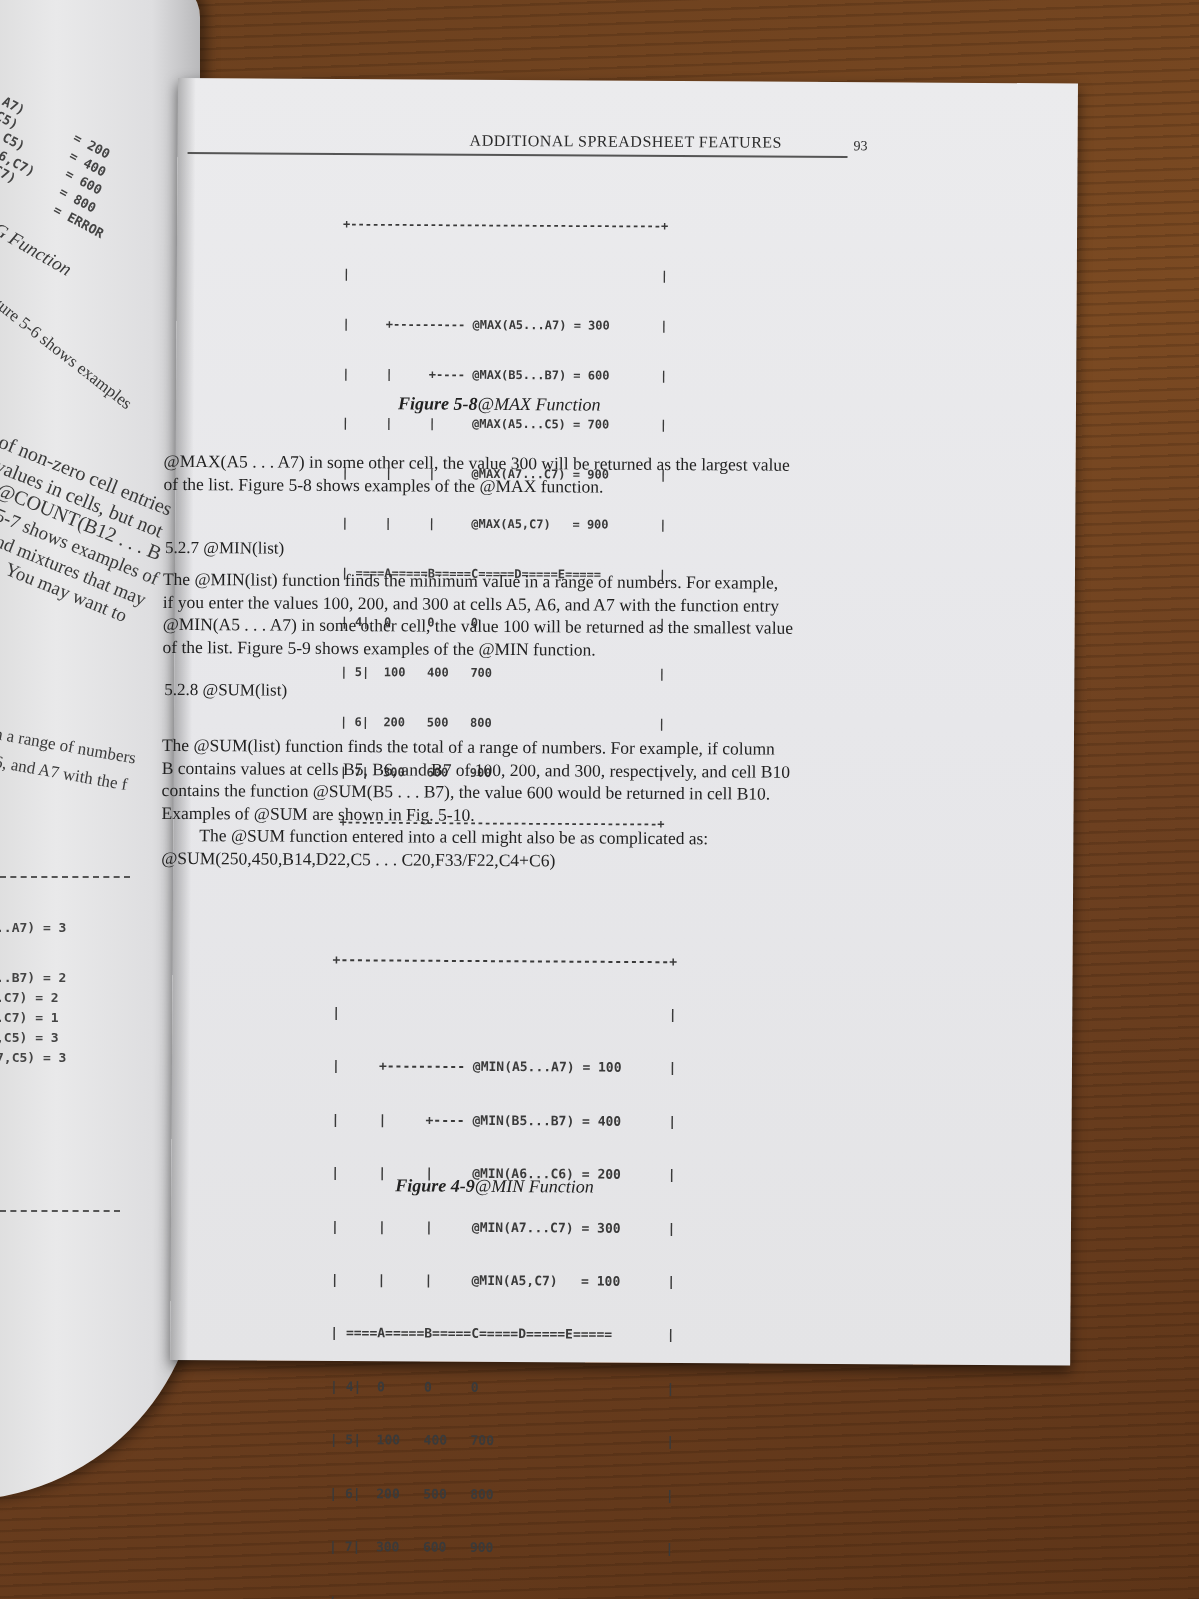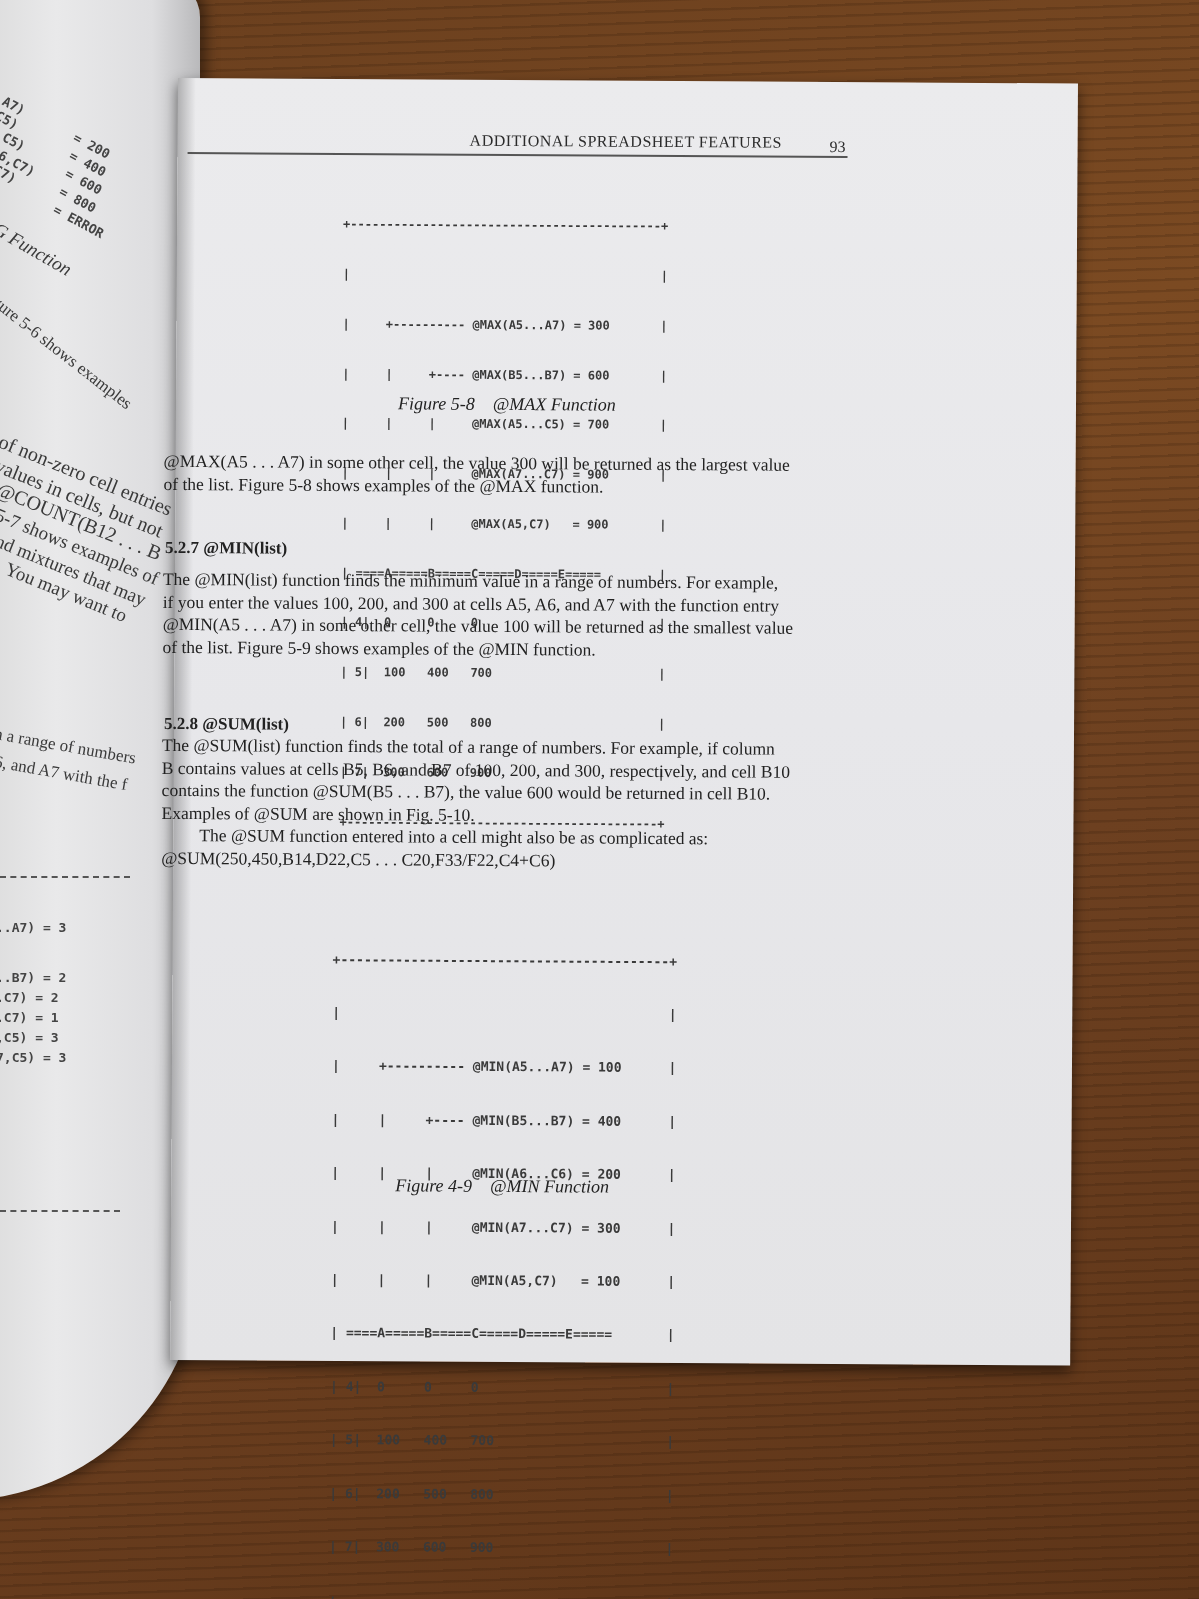--- a/index.html
+++ b/index.html
@@ -33,39 +33,39 @@
     box-shadow: 0 6px 14px rgba(0,0,0,0.55);
     transform: rotate(0.35deg); transform-origin: left top;
   }
   .gutter-shadow {
     position: absolute; left: 0; top: 0; width: 18px; height: 100%;
     background: linear-gradient(90deg, rgba(0,0,0,0.25), rgba(0,0,0,0));
   }
   .running-head {
     position: absolute; left: 292px; top: 52px; font-size: 16px; letter-spacing: 0.5px; color: #2b2b2b;
   }
-  .page-number { position: absolute; left: 652px; top: 56px; font-size: 16px; color: #2b2b2b; }
+  .page-number { position: absolute; left: 676px; top: 56px; font-size: 14px; color: #2b2b2b; }
   .head-rule { position: absolute; left: 10px; top: 74px; width: 660px; height: 2px; background: #555; }
   .figure {
     position: absolute;
     font-family: "DejaVu Sans Mono", monospace; font-size: 12px; line-height: 16.6px;
     color: #3a3a3a; white-space: pre; font-weight: bold;
   }
   .figure-line { display: block; }
   .caption {
     position: absolute; font-style: italic; font-size: 18px; color: #222;
   }
-  .caption .num { font-weight: normal; margin-right: 18px; }
+  .caption .num { font-weight: bold; }
   .para {
     position: absolute; left: -12px; width: 712px; font-size: 17.5px; line-height: 22.5px; color: #222;
     text-align: justify;
   }
   .para .line { display: block; white-space: nowrap; }
   .heading {
-    position: absolute; left: -10px; font-size: 17px; font-weight: bold; color: #222;
+    position: absolute; left: -10px; font-size: 17px; font-weight: normal; color: #222;
   }
   .indent { padding-left: 38px; }
 </style>
 </head>
 <body>
 
 <div class="wood-grain"></div>
 
 <div class="left-page">
   <div>
@@ -132,21 +132,21 @@
   </div>
 
   <div class="heading" style="top:460px;">5.2.7 @MIN(list)</div>
   <div class="para" style="top:490px;">
     <span class="line">The @MIN(list) function finds the minimum value in a range of numbers. For example,</span>
     <span class="line">if you enter the values 100, 200, and 300 at cells A5, A6, and A7 with the function entry</span>
     <span class="line">@MIN(A5 . . . A7) in some other cell, the value 100 will be returned as the smallest value</span>
     <span class="line">of the list. Figure 5-9 shows examples of the @MIN function.</span>
   </div>
 
-  <div class="heading" style="top:636px;">5.2.8 @SUM(list)</div>
+  <div class="heading" style="top:602px;">5.2.8 @SUM(list)</div>
   <div class="para" style="top:656px;">
     <span class="line">The @SUM(list) function finds the total of a range of numbers. For example, if column</span>
     <span class="line">B contains values at cells B5, B6, and B7 of 100, 200, and 300, respectively, and cell B10</span>
     <span class="line">contains the function @SUM(B5 . . . B7), the value 600 would be returned in cell B10.</span>
     <span class="line">Examples of @SUM are shown in Fig. 5-10.</span>
     <span class="line indent">The @SUM function entered into a cell might also be as complicated as:</span>
     <span class="line">@SUM(250,450,B14,D22,C5 . . . C20,F33/F22,C4+C6)</span>
   </div>
 
   <div class="figure" style="left:160px;top:836px;font-size:13px;line-height:17.8px;">

